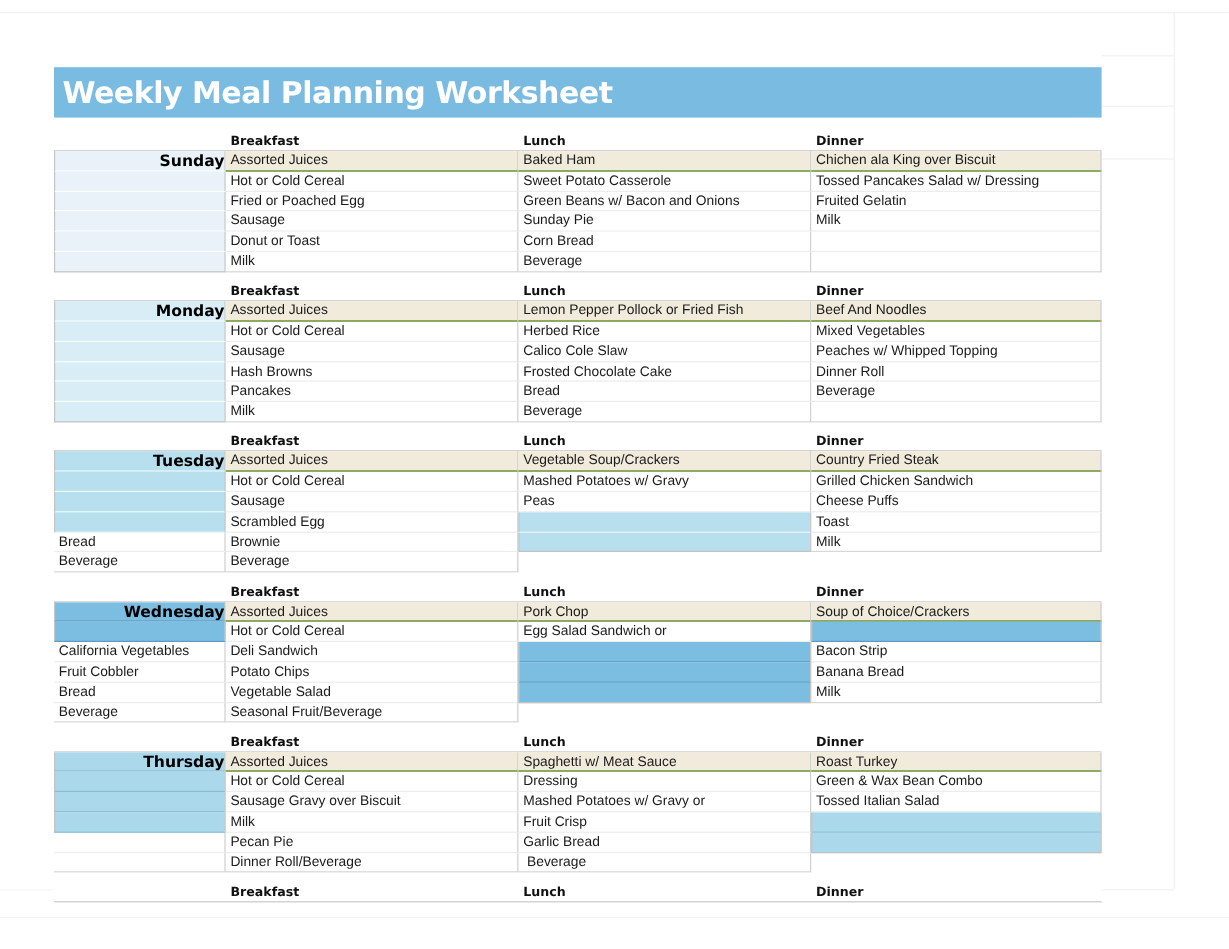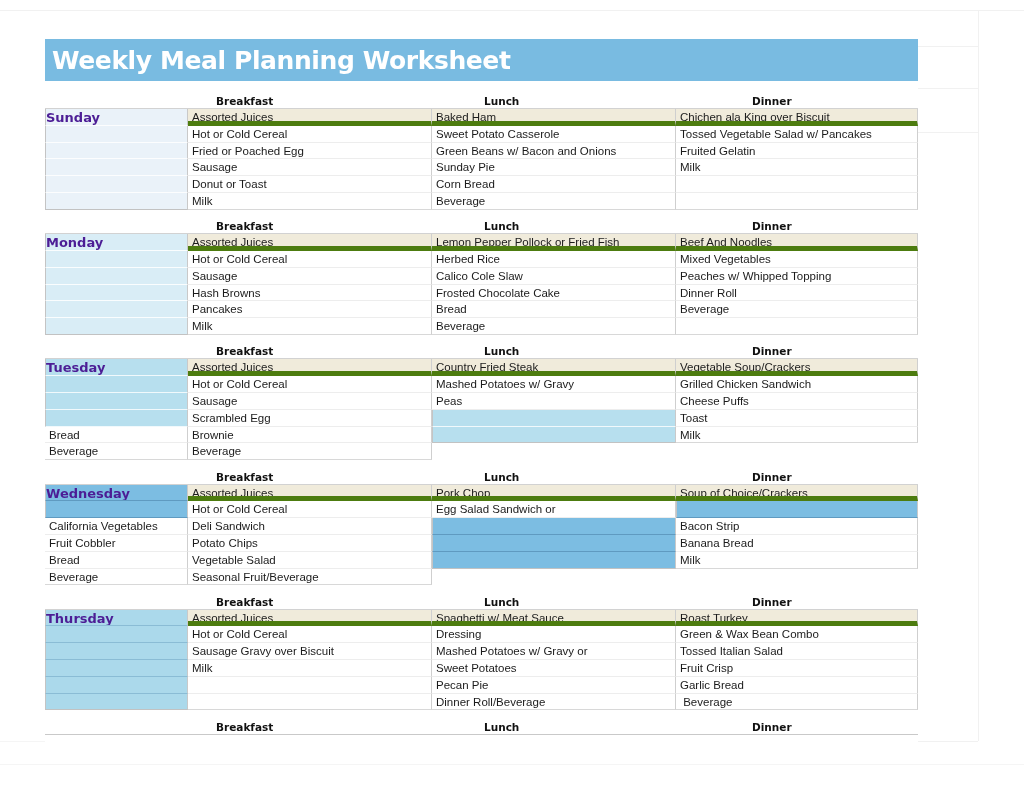--- a/index.html
+++ b/index.html
@@ -3,61 +3,61 @@
 <meta charset="utf-8">
 <style>
   html,body { margin:0; padding:0; }
   body {
     width:1024px; height:791px; background:#ffffff; position:relative;
     overflow:hidden; font-family:"Liberation Sans",sans-serif;
   }
   .gridline { position:absolute; background:#F1F1F1; }
   .gridline.faint { background:#F5F5F5; }
 
-  .sheet { position:absolute; left:45px; top:39px; width:873px; }
+  .sheet { position:absolute; left:45px; top:56px; width:873px; }
 
   .title-band {
     height:42px; background:var(--band,#79BBE1);
     margin-bottom:12px; display:flex; align-items:center;
   }
   .title-band .title-text {
     font-family:"DejaVu Sans",sans-serif; font-weight:bold; font-size:25px;
     color:#ffffff; padding-left:7px; letter-spacing:-0.4px; white-space:nowrap;
   }
 
   .day-block { margin-bottom:8.4px; }
   .meal-header-row, .footer-row {
-    display:grid; grid-template-columns:143px 244px 244px 242px; height:15px;gap:24px;
+    display:grid; grid-template-columns:143px 244px 244px 242px; height:15px;
   }
   .hcell {
     font-family:"DejaVu Sans",sans-serif; font-weight:bold; font-size:10.5px;
     line-height:16px; padding-left:4px; color:#111; box-sizing:border-box;
     overflow:hidden; white-space:nowrap;
   }
   .footer-row { border-bottom:1px solid #C9C9C9; }
 
   .block-grid {
     display:grid; grid-template-columns:143px 244px 244px 242px;
     grid-auto-rows:16.8px; border-top:1px solid #D2D2D2;
   }
   .cell { box-sizing:border-box; overflow:hidden; }
   .day-cell {
     background:var(--day-color,#E9F2FA);
     border-left:1px solid #C4C4C4; border-right:1px solid #C9C9C9;
     border-bottom:1px solid var(--day-divider,rgba(255,255,255,0.85));
     font-family:"DejaVu Sans",sans-serif; font-weight:bold; font-size:13px;
-    line-height:17px; text-align:left; color:#4c1d95;
+    line-height:17px; text-align:right; color:#000000;
   }
   .day-cell.last { border-bottom:1px solid #C2C2C2; }
   .item-cell {
     border-right:1px solid #CFCFCF; border-bottom:1px solid #EDEDED;
     font-size:11.5px; line-height:16px; padding-left:4px; color:#1B1B1B;
     white-space:pre;
   }
-  .item-cell.beige { background:var(--beige,#F0EBDB); border-bottom:5px solid #4d7c0f; }
+  .item-cell.beige { background:var(--beige,#F0EBDB); border-bottom:1px solid #4d7c0f; }
   .item-cell.last { border-bottom:1px solid #D8D8D8; }
 </style>
 </head>
 <body>
 
 <div class="gridline" style="left:0; top:10px; width:1024px; height:1px;"></div>
 <div class="gridline faint" style="left:0; top:764px; width:1024px; height:1px;"></div>
 <div class="gridline" style="left:978px; top:10px; width:1px; height:731px;"></div>
 <div class="gridline" style="left:918px; top:46px; width:60px; height:1px;"></div>
 <div class="gridline" style="left:918px; top:88px; width:60px; height:1px;"></div>
@@ -79,21 +79,21 @@
       <div class="hcell">Dinner</div>
     </div>
     <div class="block-grid">
           <div class="cell day-cell">Sunday</div>
           <div class="cell item-cell beige">Assorted Juices</div>
           <div class="cell item-cell beige">Baked Ham</div>
           <div class="cell item-cell beige">Chichen ala King over Biscuit</div>
           <div class="cell day-cell"></div>
           <div class="cell item-cell">Hot or Cold Cereal</div>
           <div class="cell item-cell">Sweet Potato Casserole</div>
-          <div class="cell item-cell">Tossed Vegetable Salad w/ Pancakes</div>
+          <div class="cell item-cell">Tossed Pancakes Salad w/ Dressing</div>
           <div class="cell day-cell"></div>
           <div class="cell item-cell">Fried or Poached Egg</div>
           <div class="cell item-cell">Green Beans w/ Bacon and Onions</div>
           <div class="cell item-cell">Fruited Gelatin</div>
           <div class="cell day-cell"></div>
           <div class="cell item-cell">Sausage</div>
           <div class="cell item-cell">Sunday Pie</div>
           <div class="cell item-cell">Milk</div>
           <div class="cell day-cell"></div>
           <div class="cell item-cell">Donut or Toast</div>
@@ -144,22 +144,22 @@
   <div class="day-block" style="--day-color: #B7DFEE; --day-divider: rgba(255,255,255,0.8);">
     <div class="meal-header-row">
       <div class="hcell"></div>
       <div class="hcell">Breakfast</div>
       <div class="hcell">Lunch</div>
       <div class="hcell">Dinner</div>
     </div>
     <div class="block-grid">
           <div class="cell day-cell">Tuesday</div>
           <div class="cell item-cell beige">Assorted Juices</div>
+          <div class="cell item-cell beige">Vegetable Soup/Crackers</div>
           <div class="cell item-cell beige">Country Fried Steak</div>
-          <div class="cell item-cell beige">Vegetable Soup/Crackers</div>
           <div class="cell day-cell"></div>
           <div class="cell item-cell">Hot or Cold Cereal</div>
           <div class="cell item-cell">Mashed Potatoes w/ Gravy</div>
           <div class="cell item-cell">Grilled Chicken Sandwich</div>
           <div class="cell day-cell"></div>
           <div class="cell item-cell">Sausage</div>
           <div class="cell item-cell">Peas</div>
           <div class="cell item-cell">Cheese Puffs</div>
           <div class="cell day-cell"></div>
           <div class="cell item-cell">Scrambled Egg</div>
@@ -222,21 +222,20 @@
           <div class="cell day-cell"></div>
           <div class="cell item-cell">Hot or Cold Cereal</div>
           <div class="cell item-cell">Dressing</div>
           <div class="cell item-cell">Green &amp; Wax Bean Combo</div>
           <div class="cell day-cell"></div>
           <div class="cell item-cell">Sausage Gravy over Biscuit</div>
           <div class="cell item-cell">Mashed Potatoes w/ Gravy or</div>
           <div class="cell item-cell">Tossed Italian Salad</div>
           <div class="cell day-cell"></div>
           <div class="cell item-cell">Milk</div>
-          <div class="cell item-cell">Sweet Potatoes</div>
           <div class="cell item-cell">Fruit Crisp</div>
           <div class="cell day-cell"></div>
           <div class="cell item-cell"></div>
           <div class="cell item-cell">Pecan Pie</div>
           <div class="cell item-cell">Garlic Bread</div>
           <div class="cell day-cell last"></div>
           <div class="cell item-cell last"></div>
           <div class="cell item-cell last">Dinner Roll/Beverage</div>
           <div class="cell item-cell last"> Beverage</div>
         </div>

